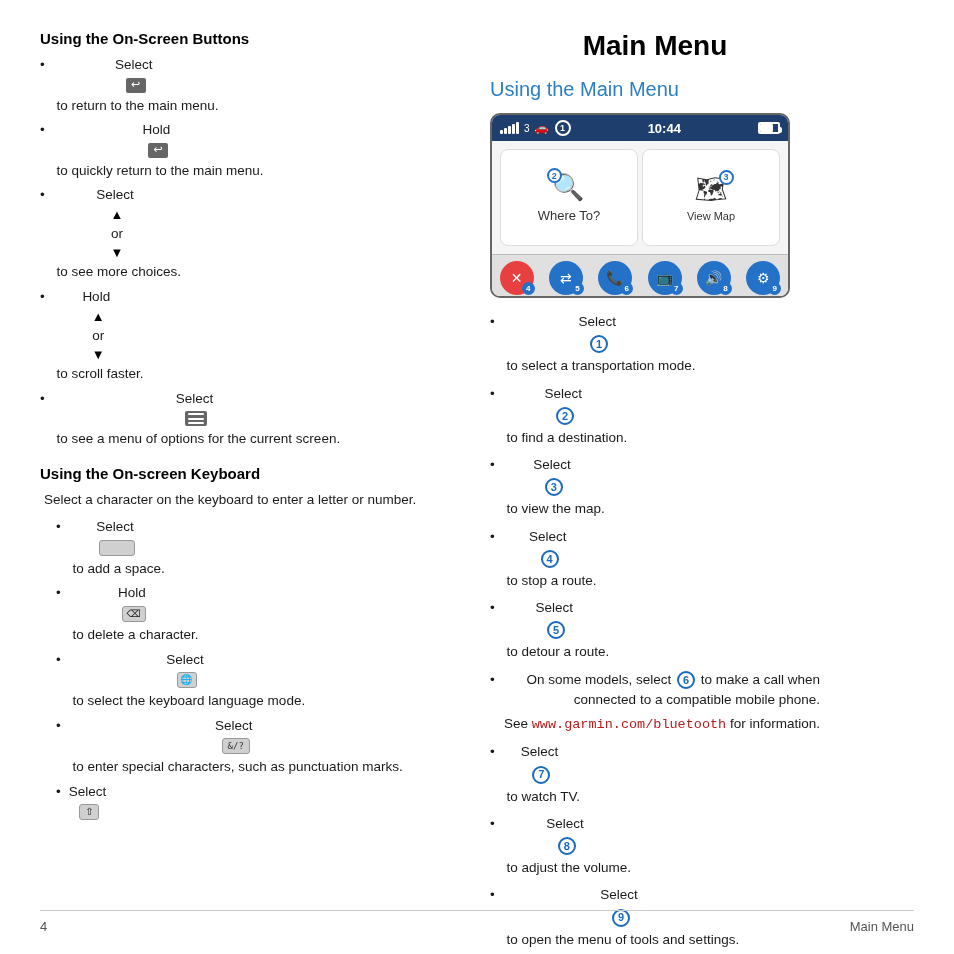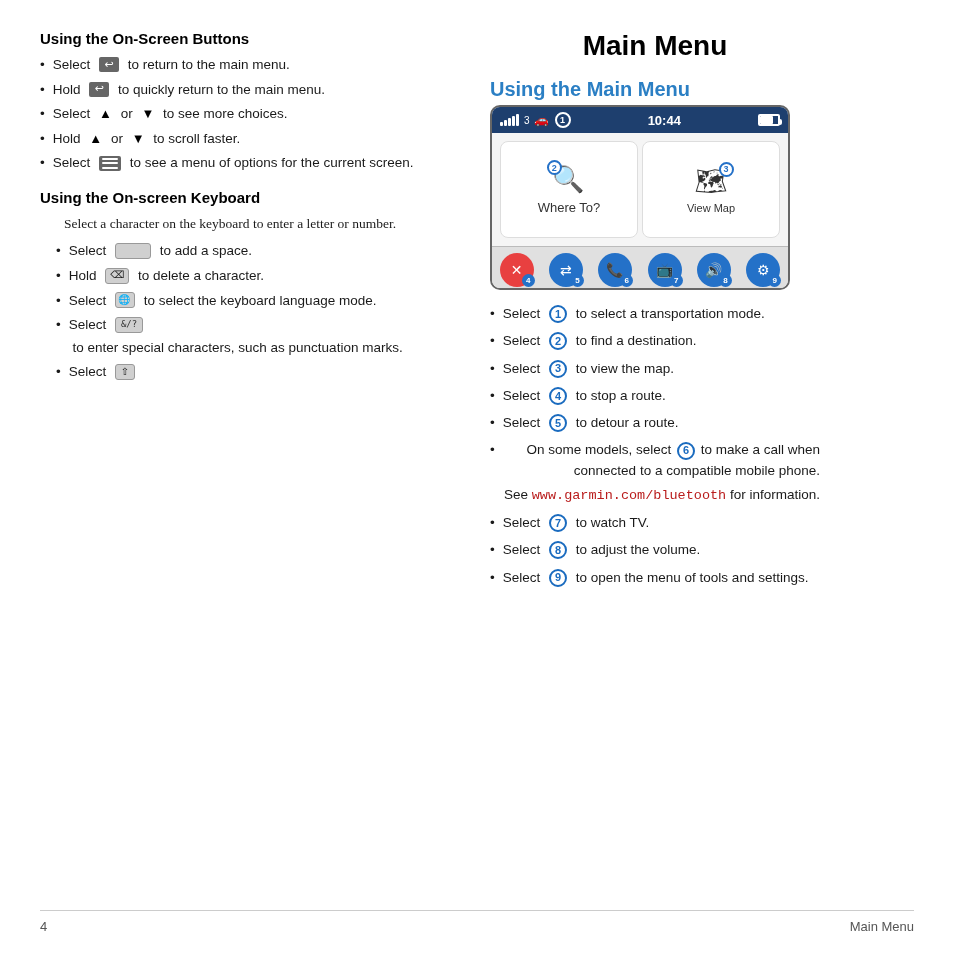--- a/index.html
+++ b/index.html
@@ -35,23 +35,23 @@
     }
     h1.main-title {
       font-size: 28px;
       font-weight: bold;
       color: #000;
       text-align: center;
       margin-bottom: 16px;
     }
     h2.using-title {
       font-size: 20px;
-      font-weight: bold;
+      font-weight: normal;
       color: #2b7fc4;
-      margin-bottom: 4px;
+      margin-bottom: 12px;
     }
     ul.bullet-list {
       list-style: none;
       padding: 0;
       margin-bottom: 16px;
     }
     ul.bullet-list li {
       display: flex;
       align-items: flex-start;
       margin-bottom: 5px;
@@ -62,20 +62,21 @@
       content: "•";
       margin-right: 8px;
       margin-top: 0px;
       flex-shrink: 0;
     }
     .li-content {
       display: flex;
       align-items: center;
       flex-wrap: wrap;
       gap: 3px;
+      flex-direction: column;
     }
     .inline-icon {
       display: inline-flex;
       align-items: center;
       justify-content: center;
       margin: 0 2px;
       flex-shrink: 0;
     }
     
     .icon-space {
@@ -135,25 +136,24 @@
       justify-content: center;
       background: #d0d0d0;
       border: 1px solid #999;
       border-radius: 3px;
       width: 20px;
       height: 16px;
       font-size: 10px;
     }
     
     .indented {
-      margin-left: 24px;
+      margin-left: 4px;
       margin-bottom: 8px;
       font-size: 13.5px;
       line-height: 1.45;
-      font-family: Liberation Serif, serif;
     }
     
     ul.sub-bullet {
       list-style: none;
       margin-left: 16px;
       margin-top: 6px;
       margin-bottom: 6px;
     }
     ul.sub-bullet li {
       display: flex;

